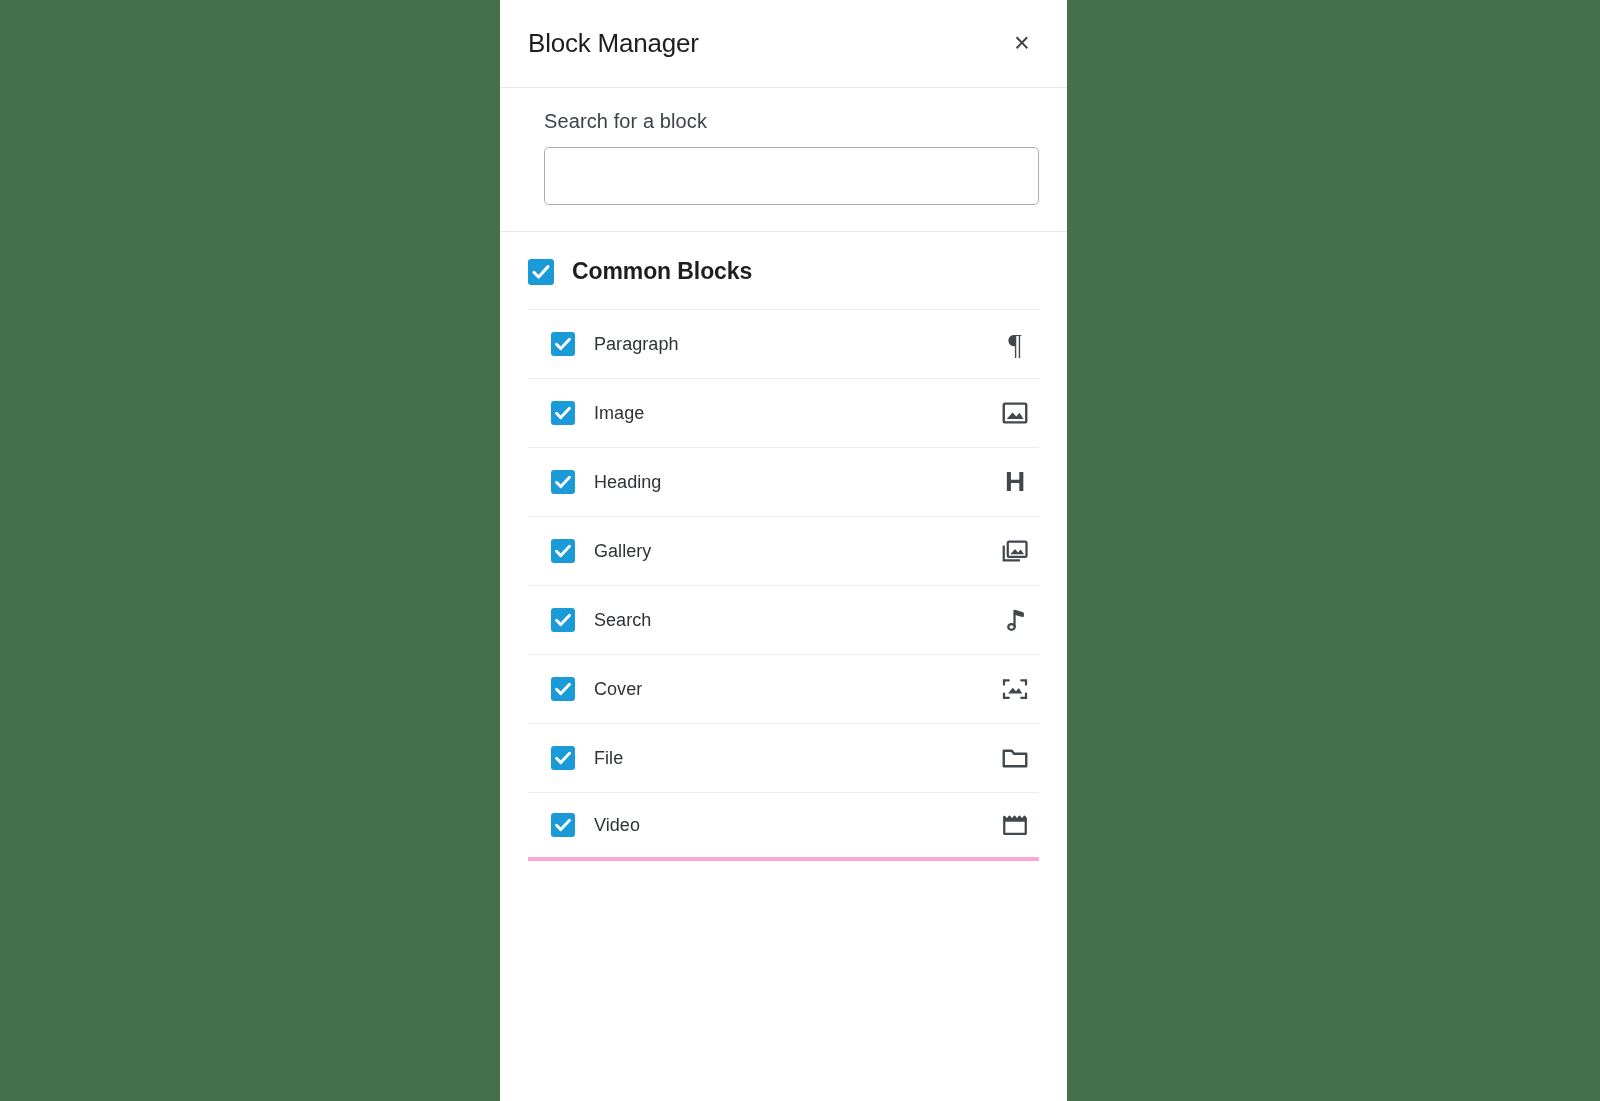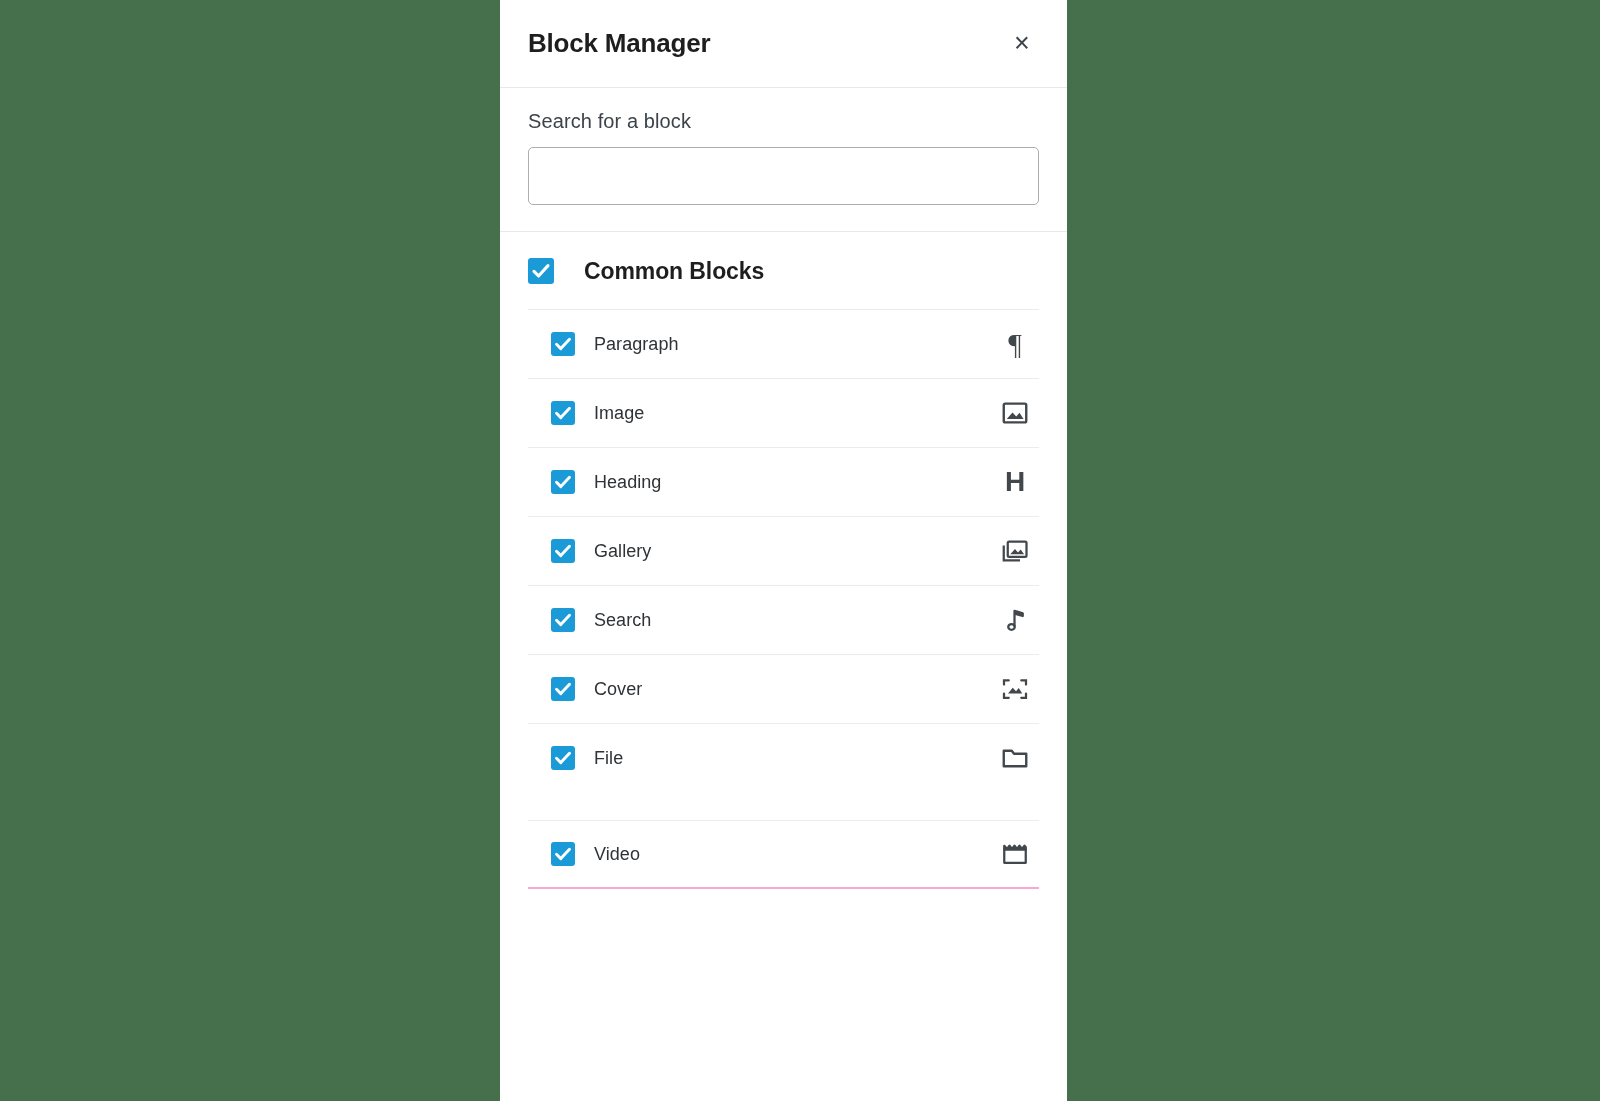--- a/index.html
+++ b/index.html
@@ -41,21 +41,21 @@
     flex: 0 0 88px;
     display: flex;
     align-items: center;
     justify-content: space-between;
     padding: 0 28px 0 28px;
     border-bottom: 1px solid #e8e8e8;
   }
 
   .panel-title {
     font-size: 26px;
-    font-weight: bold;
+    font-weight: normal;
     color: #1e1e1e;
     letter-spacing: -0.2px;
   }
 
   .close-button {
     width: 42px;
     height: 42px;
     display: flex;
     align-items: center;
     justify-content: center;
@@ -64,21 +64,21 @@
     cursor: pointer;
     color: #3c434a;
     font-size: 27px;
     line-height: 1;
     font-family: "Liberation Sans", sans-serif;
     margin-right: -4px;
   }
 
   
   .search-section {
-    padding: 22px 28px 26px 28px;
+    padding: 22px 28px 26px 44px;
     border-bottom: 1px solid #e8e8e8;
   }
 
   .search-label {
     display: block;
     font-size: 20px;
     color: #3c434a;
     margin-bottom: 14px;
     letter-spacing: 0.1px;
   }
@@ -97,23 +97,23 @@
     outline: none;
   }
 
   
   .category {
     padding: 0;
   }
 
   .category-header {
     display: flex;
-    align-items: flex-start;
+    align-items: flex-end;
     padding: 26px 28px 24px 28px;
-    gap: 30px;
+    gap: 18px;
   }
 
   .category-title {
     font-size: 23px;
     font-weight: bold;
     color: #1e1e1e;
     letter-spacing: -0.1px;
   }
 
   
@@ -146,21 +146,21 @@
   .block-row {
     display: flex;
     align-items: center;
     height: 69px;
     border-top: 1px solid #ececec;
     padding-left: 23px;
     padding-right: 6px;
     cursor: pointer;
   }
 
-  .block-row:last-child { border-bottom: 2px solid #f9a8d4; margin-top: 28px; }
+  .block-row:last-child { border-bottom: 4px solid #f9a8d4; }
 
   .block-label {
     font-size: 18px;
     color: #2f3337;
     margin-left: 19px;
     flex: 1 1 auto;
     letter-spacing: 0.05px;
   }
 
   .block-icon {

